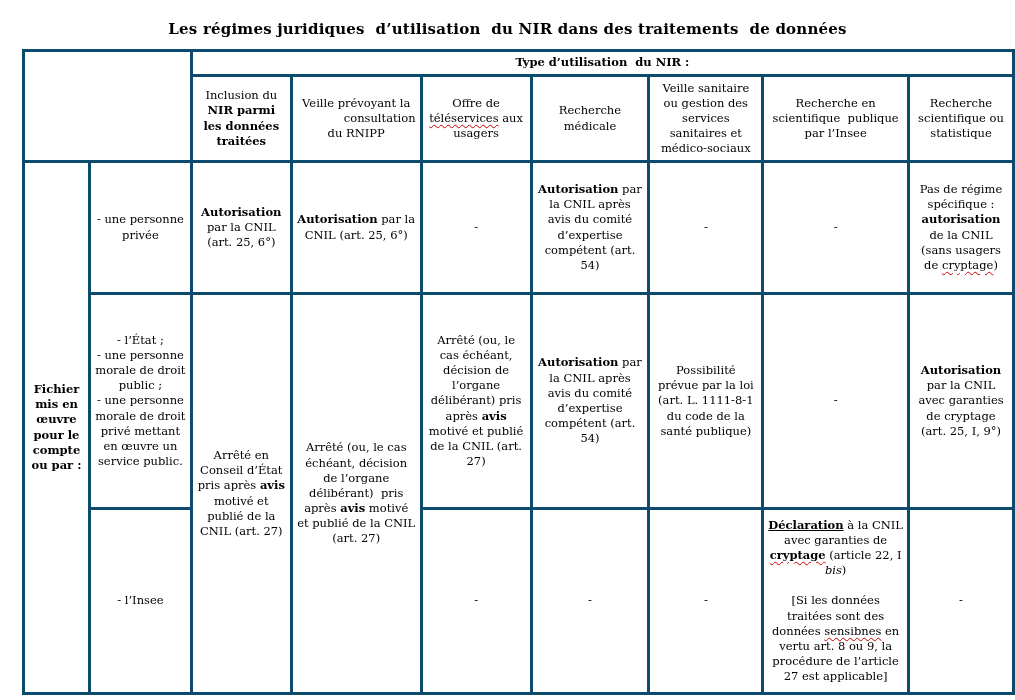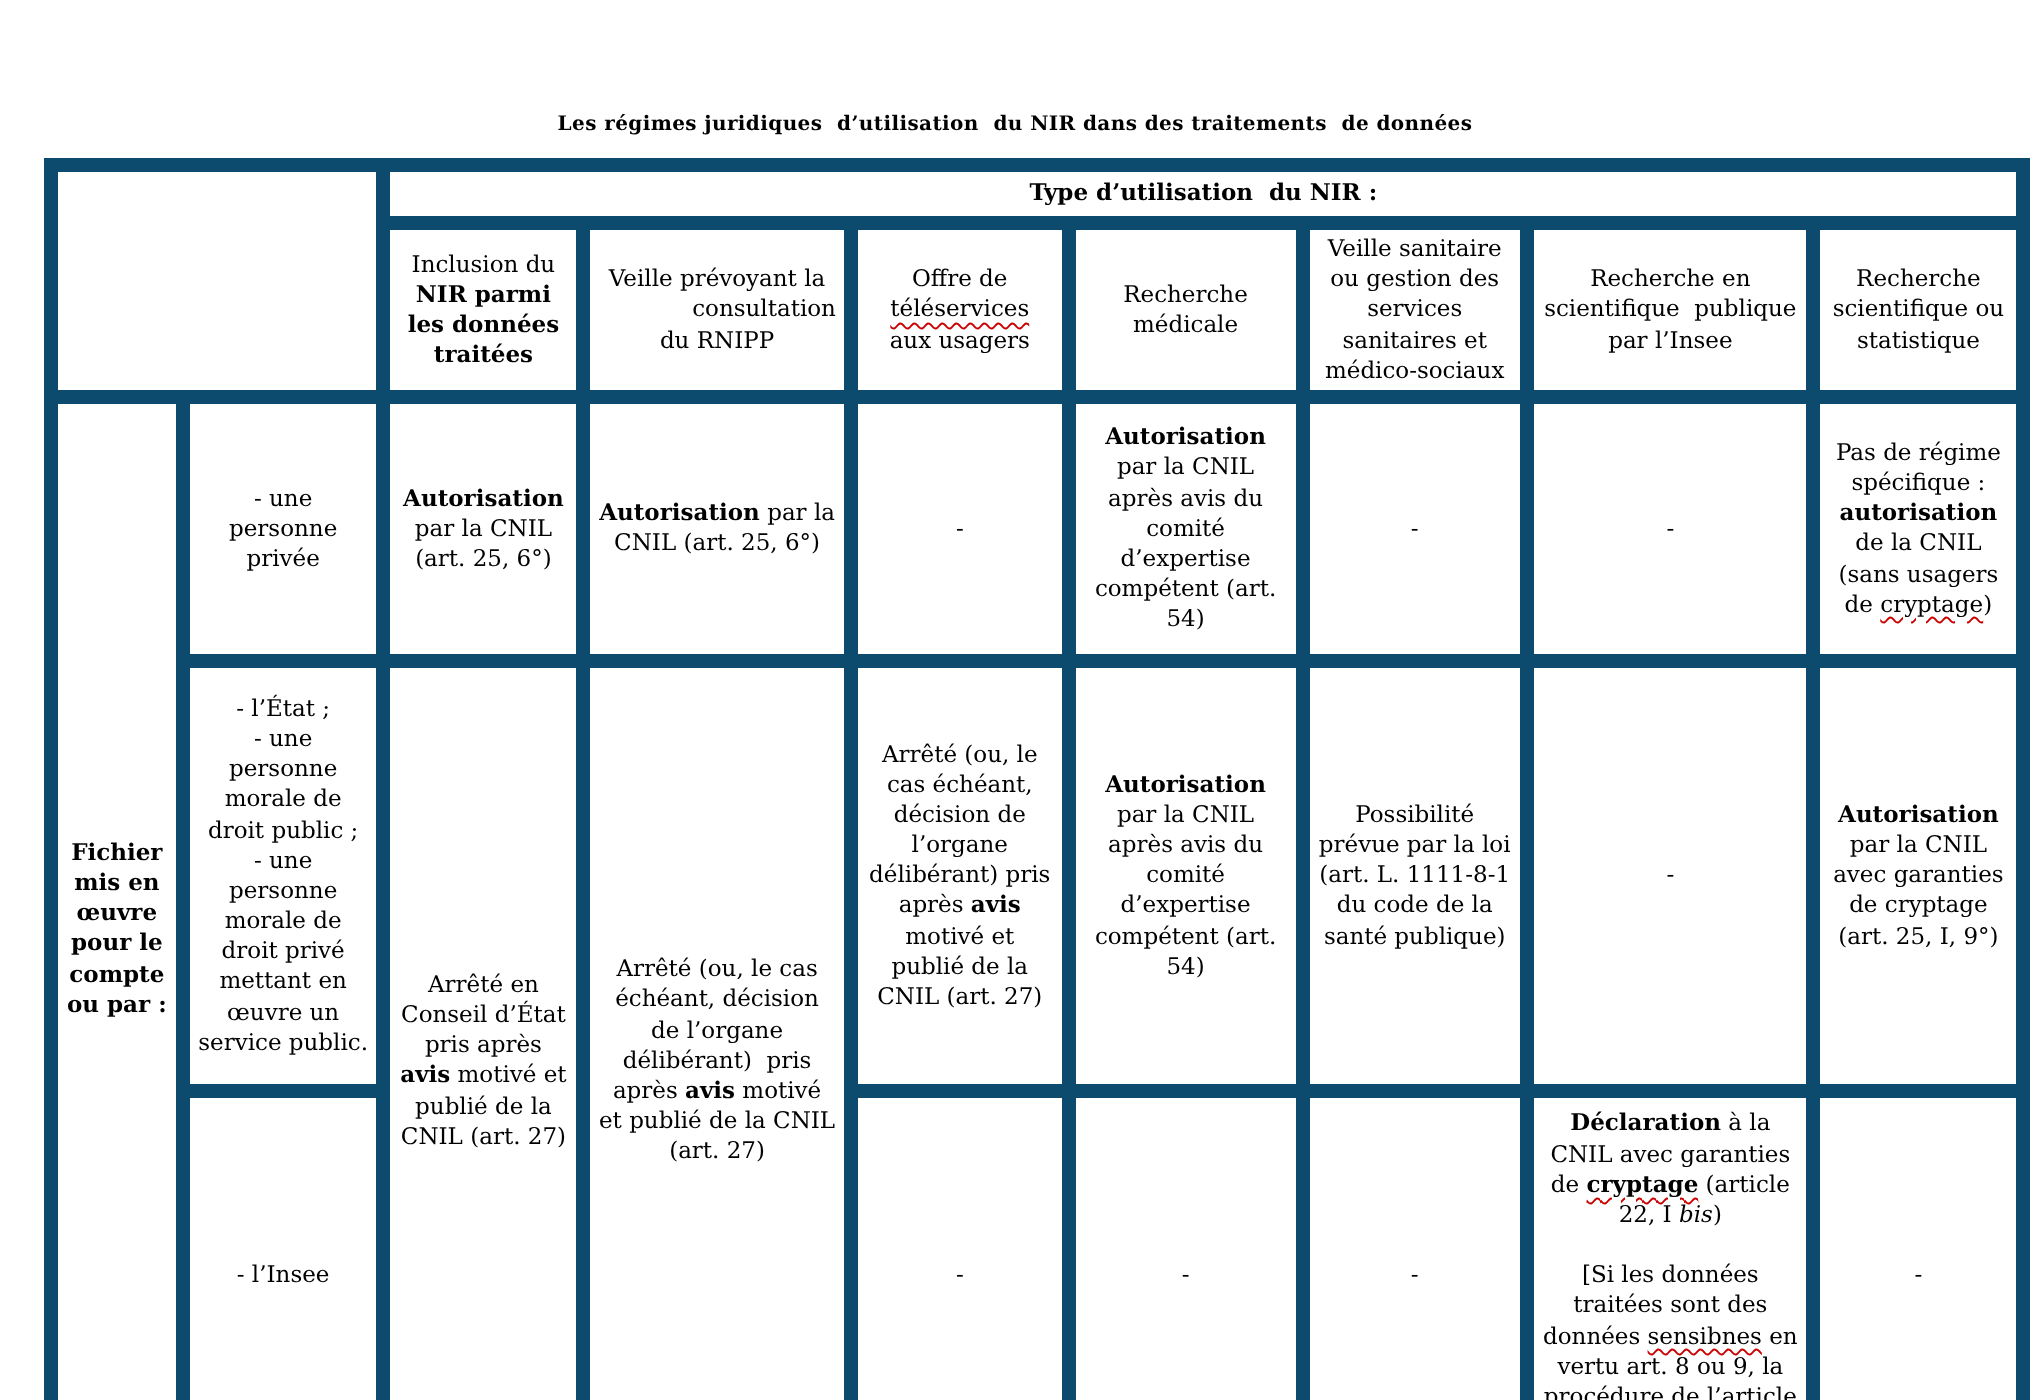--- a/index.html
+++ b/index.html
@@ -8,33 +8,32 @@
     background: #ffffff;
     width: 1015px;
     height: 700px;
     font-family: "DejaVu Serif", "Liberation Serif", serif;
     color: #000000;
     overflow: hidden;
   }
   .page-title {
     text-align: center;
     font-weight: bold;
-    font-size: 10px;
+    font-size: 15px;
     padding-top: 20px;
     white-space: pre-wrap;
     letter-spacing: 0.2px;
-    margin-top: 37px;
   }
   table.nir {
     border-collapse: collapse;
     table-layout: fixed;
     margin: 11px 0 0 22px;
   }
   table.nir td {
-    border: 7px solid #0c4a6e;
+    border: 3px solid #0c4a6e;
     font-size: 11.5px;
     line-height: 1.32;
     padding: 2px 4px;
     vertical-align: middle;
     text-align: center;
     white-space: pre-wrap;
     overflow: hidden;
     word-wrap: break-word;
   }
   td.band {
@@ -111,19 +110,19 @@
 (art. L. 1111-8-1 du code de la santé publique)</span></td>
     <td><span>-</span></td>
     <td><span style="font-weight: bold;">Autorisation</span><span> par la CNIL avec garanties de cryptage (art. 25, I, 9°)</span></td>
   </tr>
 
   <tr style="height:185px">
     <td class="left"><span>- l’Insee</span></td>
     <td><span>-</span></td>
     <td><span>-</span></td>
     <td><span>-</span></td>
-    <td><span style="font-weight: bold;">Déclaration</span><span> à la CNIL avec garanties de </span><span class="redline" style="font-weight: bold;">cryptage</span><span> (article 22, I </span><span style="font-style: italic; margin-top: 33px;">bis</span><span>)
+    <td><span style="font-weight: bold; text-decoration: underline;">Déclaration</span><span> à la CNIL avec garanties de </span><span class="redline" style="font-weight: bold;">cryptage</span><span> (article 22, I </span><span style="font-style: italic; margin-top: 33px;">bis</span><span>)
 
 [Si les données traitées sont des données </span><span class="redline">sensibnes</span><span> en vertu art. 8 ou 9, la procédure de l’article 27 est applicable]</span></td>
     <td><span>-</span></td>
   </tr>
 </tbody>
   </table>
 
 </body></html>

